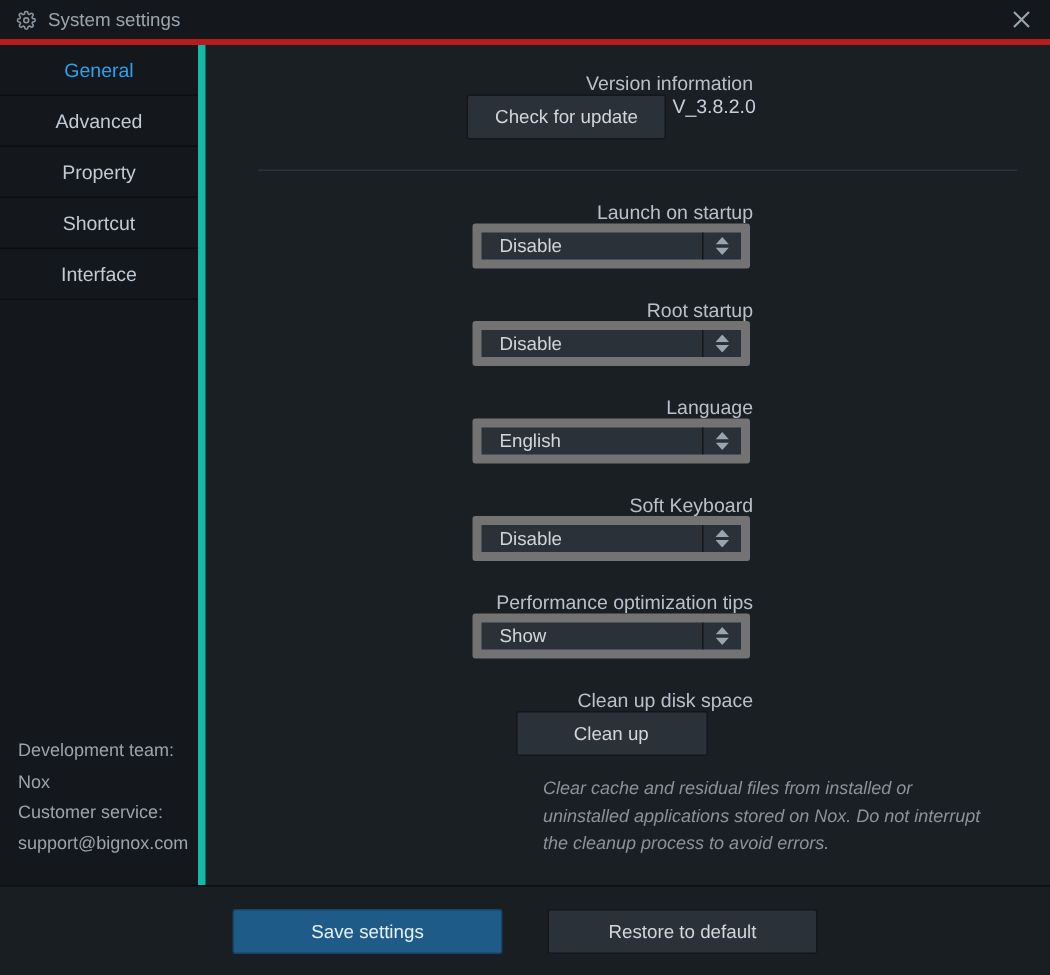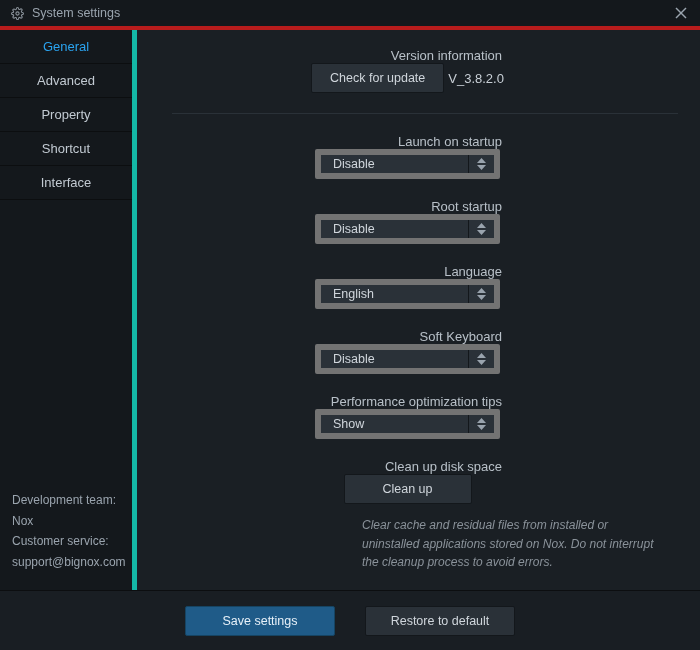--- a/index.html
+++ b/index.html
@@ -80,21 +80,21 @@
     .row .label {
       width: 225px;
       text-align: right;
       padding-right: 18px;
       color: #b8c0c8;
       font-size: 13px;
     }
     .controls {
       flex: 1;
       display: flex;
-      align-items: center;
+      align-items: flex-start;
       gap: 4px;
     }
     .btn {
       background: #2a3138;
       border: 1px solid #13171b;
       color: #d0d6dc;
       height: 30px;
       padding: 0 18px;
       border-radius: 2px;
       cursor: pointer;
@@ -152,21 +152,21 @@
     }
     .footer {
       height: 60px;
       border-top: 1px solid #0c0e10;
       display: flex;
       align-items: center;
       justify-content: center;
       gap: 30px;
       background: #191e23;
     }
-    .footer .btn { width: 150px; justify-content: center; }
+    .footer .btn { width: 180px; justify-content: center; }
   </style>
 </head>
 <body>
 
 <div class="titlebar">
   <span class="gear">
     <svg width="13" height="13" viewBox="0 0 24 24" fill="none" stroke="#8a929a" stroke-width="2">
       <circle cx="12" cy="12" r="3"></circle>
       <path d="M19.4 15a1.7 1.7 0 0 0 .3 1.8l.1.1a2 2 0 1 1-2.8 2.8l-.1-.1a1.7 1.7 0 0 0-1.8-.3 1.7 1.7 0 0 0-1 1.5V21a2 2 0 1 1-4 0v-.1a1.7 1.7 0 0 0-1-1.5 1.7 1.7 0 0 0-1.8.3l-.1.1a2 2 0 1 1-2.8-2.8l.1-.1a1.7 1.7 0 0 0 .3-1.8 1.7 1.7 0 0 0-1.5-1H3a2 2 0 1 1 0-4h.1a1.7 1.7 0 0 0 1.5-1 1.7 1.7 0 0 0-.3-1.8l-.1-.1a2 2 0 1 1 2.8-2.8l.1.1a1.7 1.7 0 0 0 1.8.3H9a1.7 1.7 0 0 0 1-1.5V3a2 2 0 1 1 4 0v.1a1.7 1.7 0 0 0 1 1.5 1.7 1.7 0 0 0 1.8-.3l.1-.1a2 2 0 1 1 2.8 2.8l-.1.1a1.7 1.7 0 0 0-.3 1.8V9a1.7 1.7 0 0 0 1.5 1H21a2 2 0 1 1 0 4h-.1a1.7 1.7 0 0 0-1.5 1z"></path>
     </svg>

